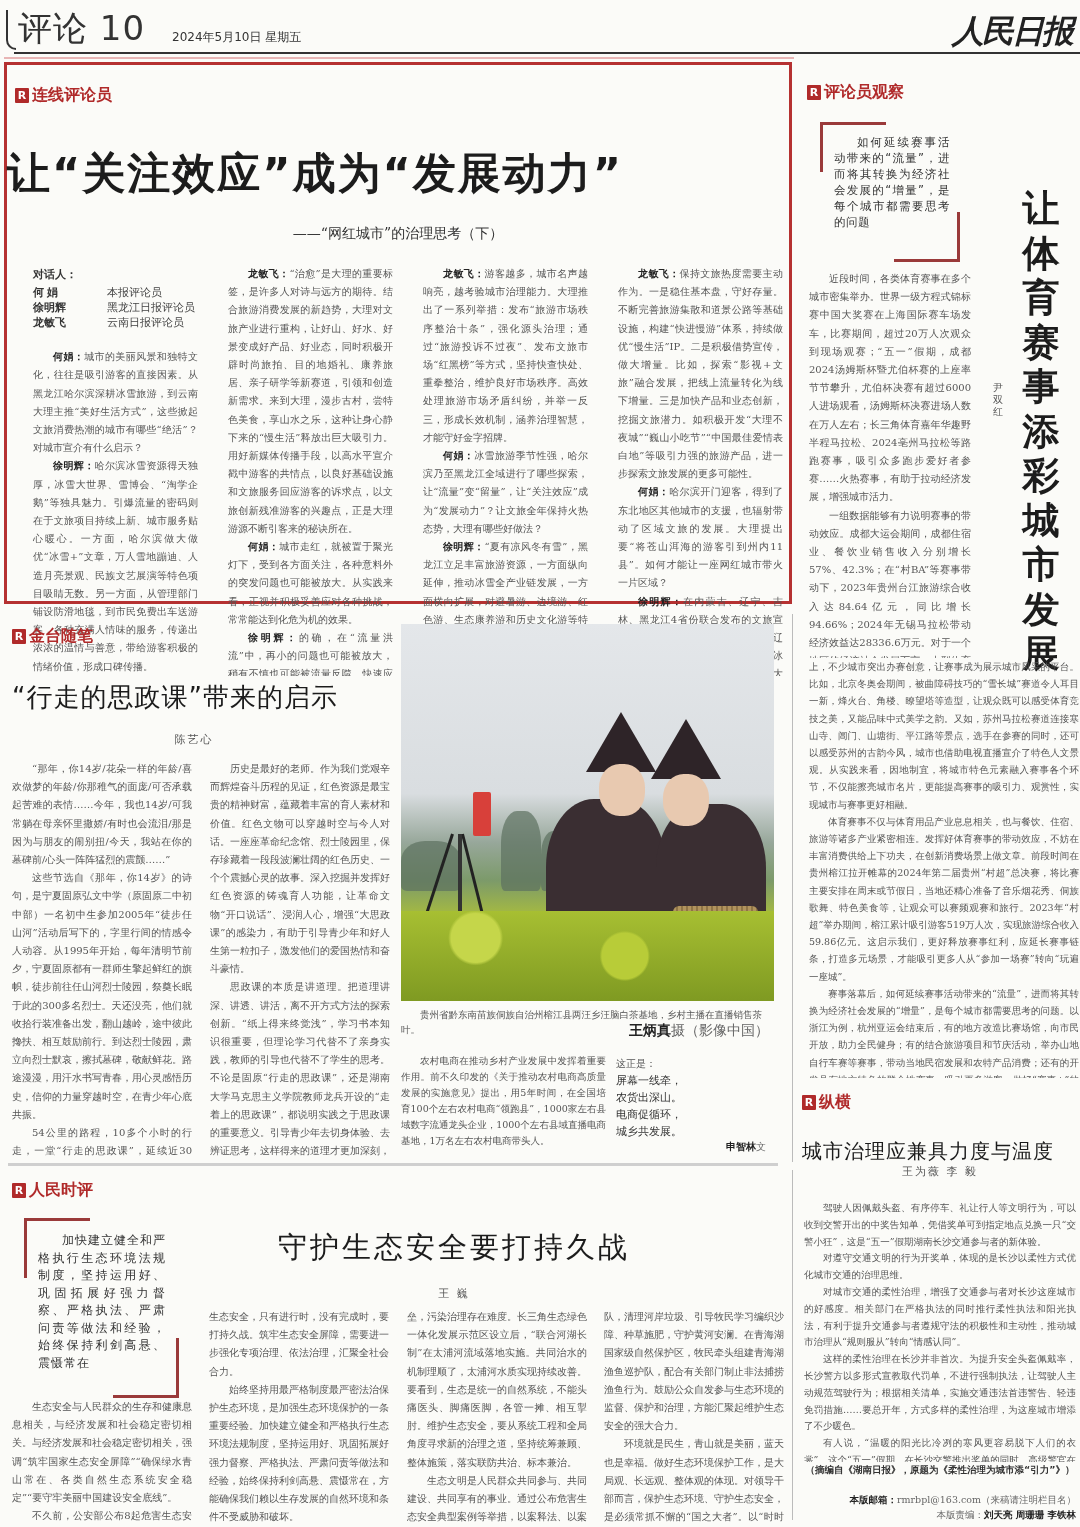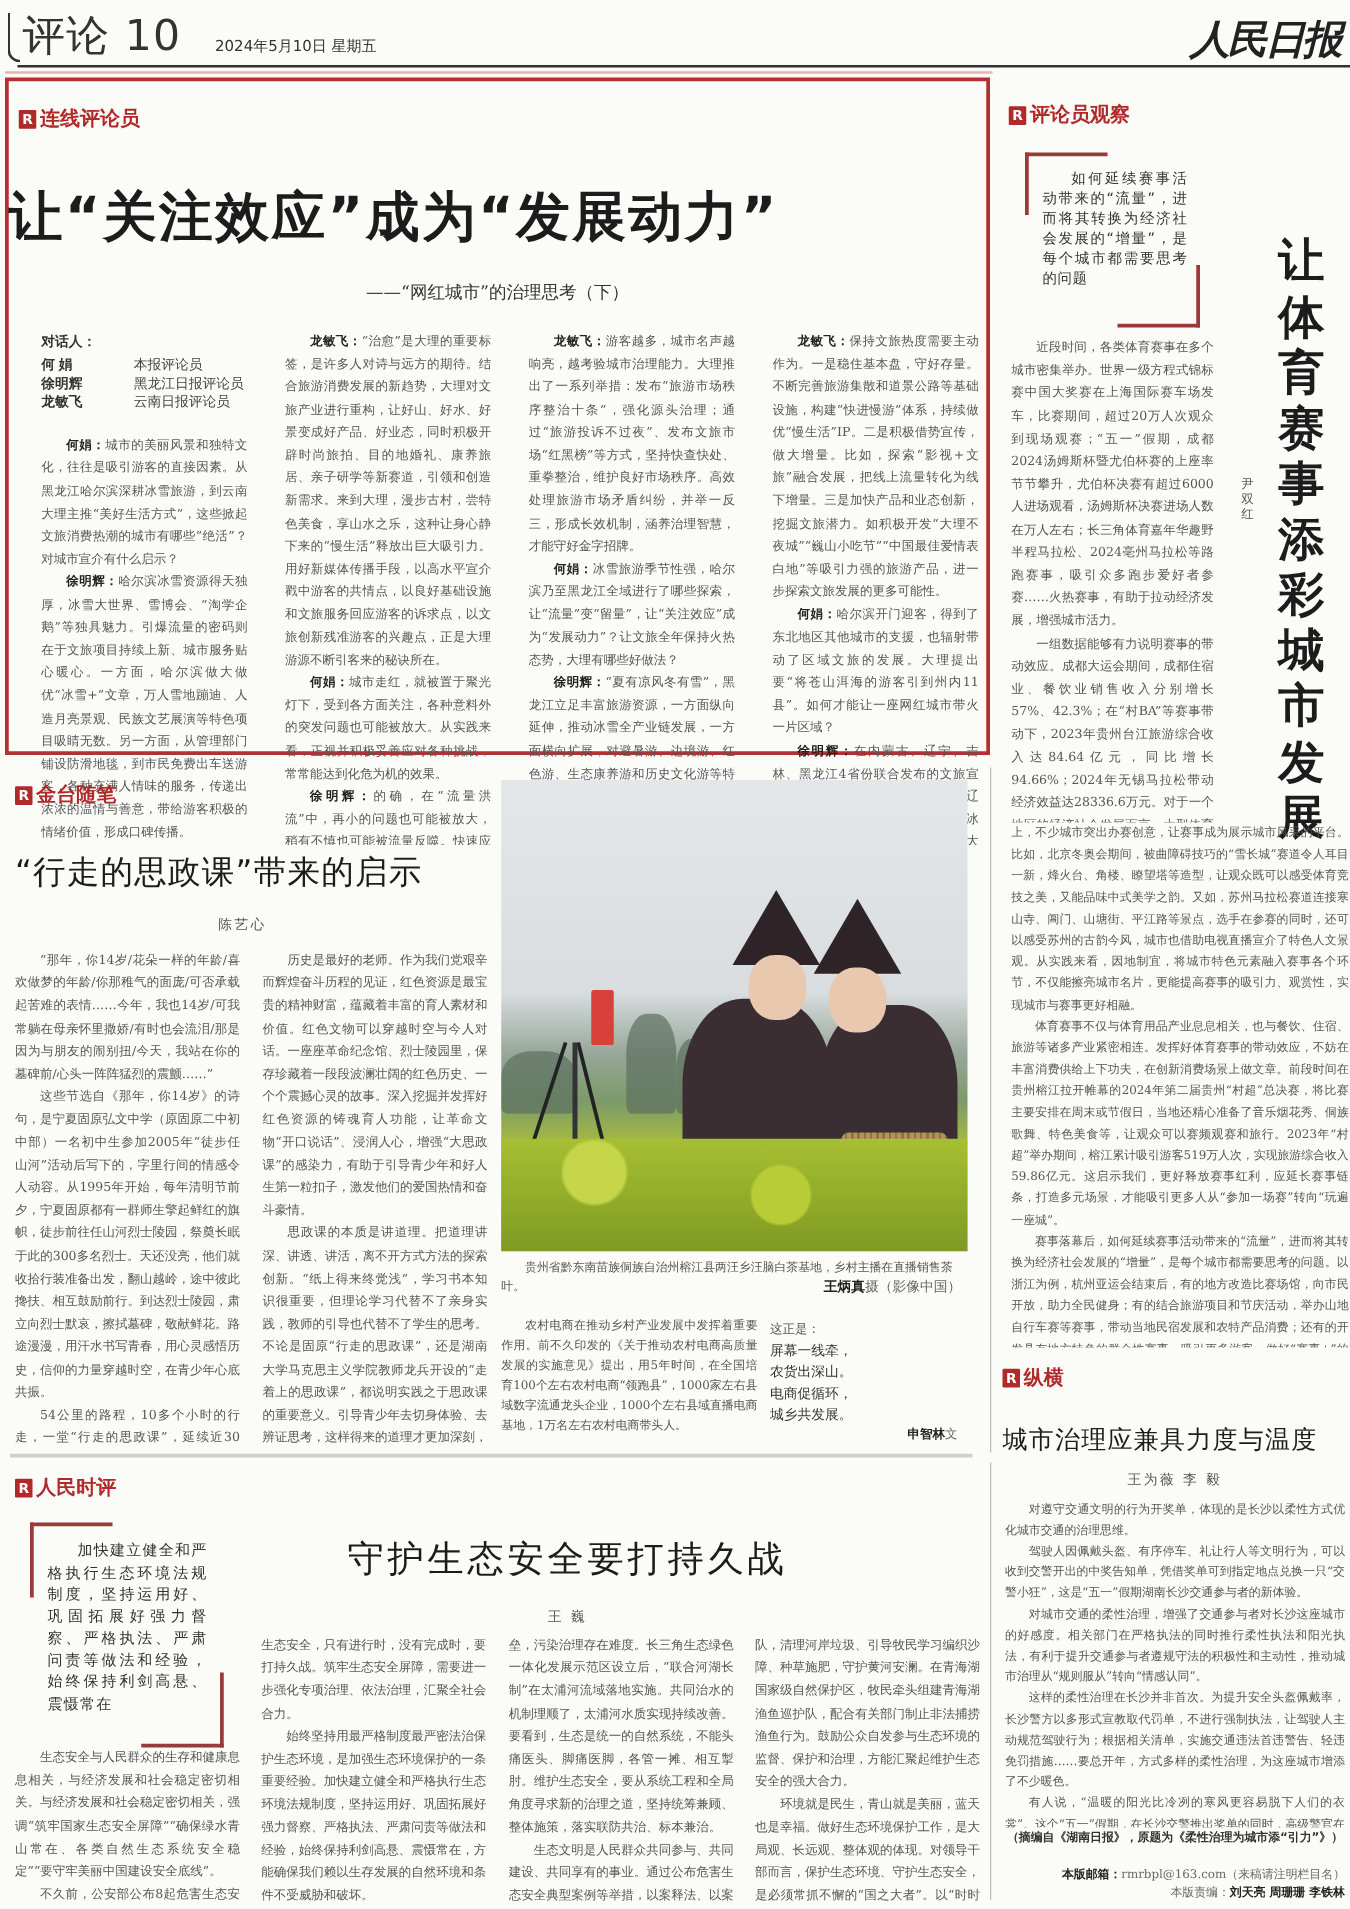--- a/index.html
+++ b/index.html
@@ -61,21 +61,21 @@
   .photo .tripod-l { position: absolute; left: 50px; top: 210px; width: 3px; height: 150px; background: #222; transform: rotate(18deg); transform-origin: top; }
   .photo .tripod-r { position: absolute; left: 60px; top: 210px; width: 3px; height: 150px; background: #222; transform: rotate(-14deg); transform-origin: top; }
   .photo .tripod-c { position: absolute; left: 57px; top: 210px; width: 4px; height: 140px; background: #333; }
   .photo .phone { position: absolute; left: 72px; top: 168px; width: 18px; height: 44px; background: #d8403a; border-radius: 2px; }
   .photo .person { position: absolute; background: #3a2e32; border-radius: 40% 40% 6px 6px; }
   .photo .hat { position: absolute; width: 0; height: 0; border-left: 35px solid transparent; border-right: 35px solid transparent; border-bottom: 60px solid #2e2428; }
   .photo .face { position: absolute; width: 46px; height: 52px; background: #e8c9b0; border-radius: 45%; }
   .photo .basket { position: absolute; background: repeating-linear-gradient(90deg, #b0935d 0 3px, #8f7446 3px 5px); border-radius: 6px 6px 20px 20px; }
   .photo .flower { position: absolute; width: 40px; height: 40px; background: #c94a52; border-radius: 40%; }
   .caption { position: absolute; left: 401px; top: 1007px; width: 373px; font-size: 9.5px; line-height: 15px; color: #555; text-indent: 2em; }
-  .credit { position: absolute; left: 401px; top: 1022px; width: 368px; text-align: right; font-size: 11px; color: #666; }
+  .credit { position: absolute; left: 401px; top: 1022px; width: 368px; text-align: right; font-size: 14px; color: #666; }
   .credit b { font-family: "DejaVu Sans", sans-serif; color: #222; }
   .cartoon-text { position: absolute; left: 401px; top: 1053px; width: 205px; }
   .verse { position: absolute; left: 616px; top: 1055px; width: 150px; font-size: 11px; line-height: 17px; color: #333; }
   .verse .intro { font-size: 10px; color: #555; }
   .verse-author { position: absolute; left: 616px; top: 1140px; width: 150px; text-align: right; font-size: 10px; color: #666; }
   .verse-author b { font-family: "DejaVu Sans", sans-serif; color: #222; }
   .photo-frame { position: absolute; left: 792px; top: 614px; width: 1px; height: 548px; background: #bbb; }
 
   .divider-h { position: absolute; left: 8px; top: 1163px; width: 770px; height: 3px; background: #cfcfcf; }
 
@@ -91,21 +91,21 @@
   .sp-col1 { position: absolute; left: 8px; top: 228px; width: 180px; }
   .sp-col2 { position: absolute; left: 205px; top: 138px; width: 180px; }
   .sp-col3 { position: absolute; left: 403px; top: 138px; width: 180px; }
   .sp-col4 { position: absolute; left: 600px; top: 138px; width: 180px; }
   .right-rule { position: absolute; left: 792px; top: 1170px; width: 1px; height: 350px; background: #bbb; }
 
   
   .zongheng { position: absolute; left: 800px; top: 1090px; width: 280px; height: 437px; }
   .zongheng .col-label { position: absolute; left: 2px; top: 2px; }
   .zh-title { position: absolute; left: 2px; top: 48px; font-family: "DejaVu Sans", sans-serif; font-size: 20px; color: #1c1c1c; letter-spacing: 1px; }
-  .zongheng .byline { position: absolute; left: 0; width: 280px; top: 86px; }
+  .zongheng .byline { position: absolute; left: 0; width: 280px; top: 74px; }
   .zh-body { position: absolute; left: 4px; top: 110px; width: 272px; font-size: 9.5px; line-height: 16.8px; }
   .zh-source { position: absolute; left: 4px; top: 374px; width: 272px; text-align: center; font-family: "DejaVu Sans", sans-serif; font-size: 9.5px; font-weight: bold; color: #333; }
   .footer-info { position: absolute; left: 4px; top: 402px; width: 272px; text-align: right; font-size: 9.5px; line-height: 15px; color: #666; }
   .footer-info b { font-family: "DejaVu Sans", sans-serif; color: #222; }
 </style>
 </head>
 <body>
 
 <div class="masthead">
   <div class="mh-bracket"></div>
@@ -277,22 +277,22 @@
 <div class="right-rule"></div>
 
 <div class="zongheng">
   <div class="col-label">
     <span class="r-badge">R</span>
     <span>纵横</span>
   </div>
   <div class="zh-title">城市治理应兼具力度与温度</div>
   <div class="byline">王为薇  李  毅</div>
   <div class="zh-body body-text" style="height:262px;overflow:hidden;">
+    <p>驾驶人因佩戴头盔、有序停车、礼让行人等文明行为，可以收到交警开出的中奖告知单，凭借奖单可到指定地点兑换一只“交警小狂”，这是“五一”假期湖南长沙交通参与者的新体验。</p>
     <p>对遵守交通文明的行为开奖单，体现的是长沙以柔性方式优化城市交通的治理思维。</p>
-    <p>驾驶人因佩戴头盔、有序停车、礼让行人等文明行为，可以收到交警开出的中奖告知单，凭借奖单可到指定地点兑换一只“交警小狂”，这是“五一”假期湖南长沙交通参与者的新体验。</p>
     <p>对城市交通的柔性治理，增强了交通参与者对长沙这座城市的好感度。相关部门在严格执法的同时推行柔性执法和阳光执法，有利于提升交通参与者遵规守法的积极性和主动性，推动城市治理从“规则服从”转向“情感认同”。</p>
     <p>这样的柔性治理在长沙并非首次。为提升安全头盔佩戴率，长沙警方以多形式宣教取代罚单，不进行强制执法，让驾驶人主动规范驾驶行为；根据相关清单，实施交通违法首违警告、轻违免罚措施……要总开年，方式多样的柔性治理，为这座城市增添了不少暖色。</p>
     <p>有人说，“温暖的阳光比冷冽的寒风更容易脱下人们的衣裳”。这个“五一”假期，在长沙交警推出奖单的同时，高级警官在杭州西湖边疏堵保畅的新闻，也引发众多网友围观点赞。城市的核心是人，只有把法治的刚性与德治的柔性相结合，才能更有效地动员更多社会力量参与社会治理，共促社会和谐稳定。相信深入践行人民城市理念，积极创新城市治理，我们的城市会更温暖、更有序。</p>
   </div>
   <div class="zh-source">（摘编自《湖南日报》，原题为《柔性治理为城市添“引力”》）</div>
   <div class="footer-info">
     <div><b>本版邮箱：</b><span>rmrbpl@163.com</span><span>（来稿请注明栏目名）</span></div>
     <div><span>本版责编：</span><b>刘天亮  周珊珊  李铁林</b></div>
   </div>
 </div>

